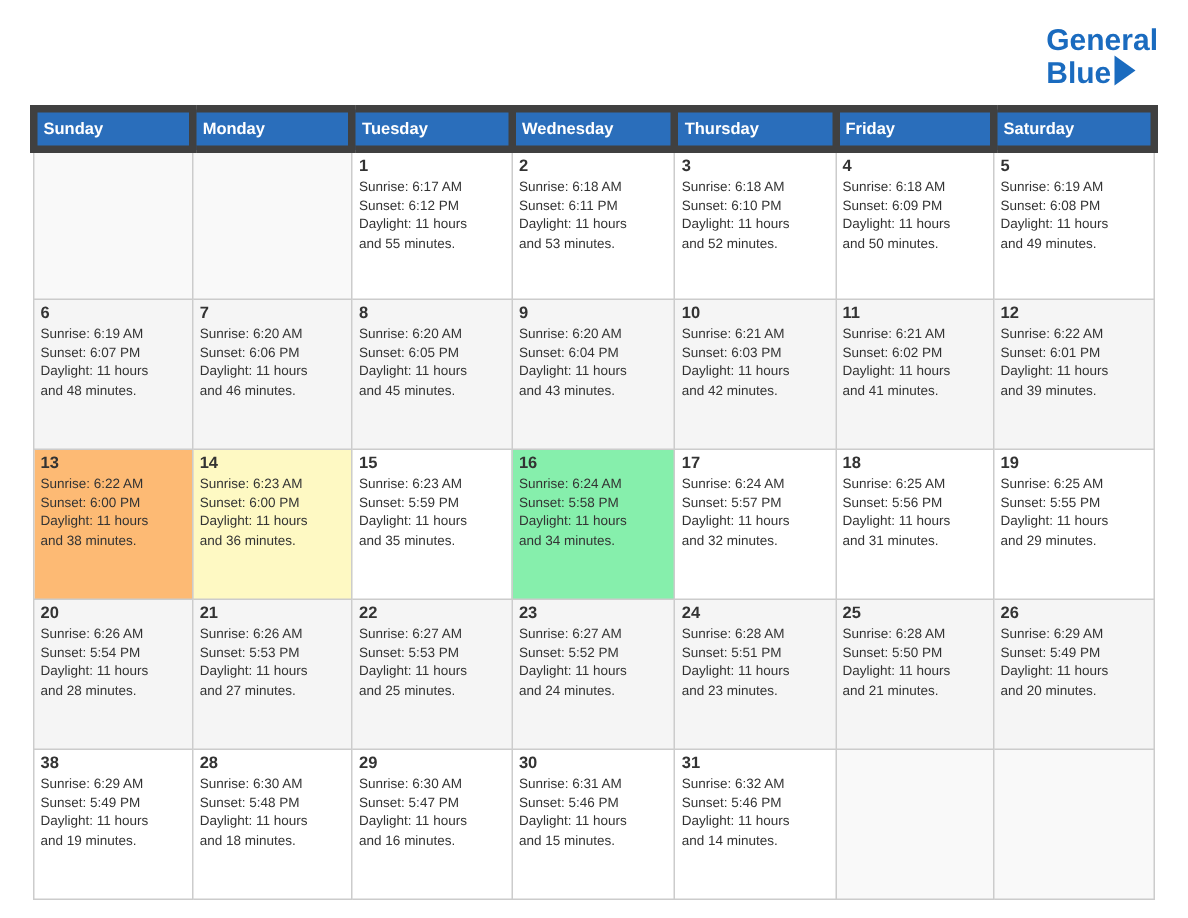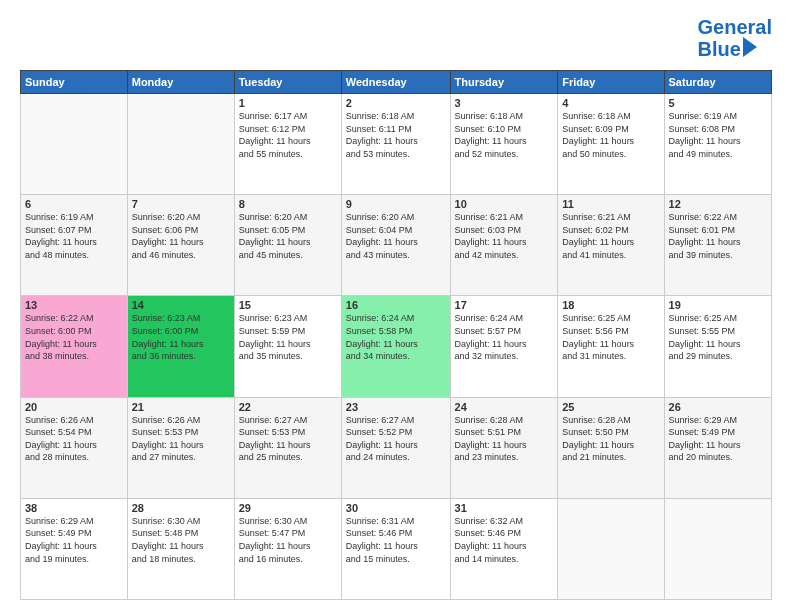--- a/index.html
+++ b/index.html
@@ -63,21 +63,21 @@
       width: 100%;
       font-size: 10px;
     }
     .calendar th {
       background: #2a6ebb;
       color: white;
       padding: 5px 4px;
       text-align: left;
       font-size: 11px;
       font-weight: bold;
-      border: 1px solid #404040;
+      border: 5px solid #404040;
     }
     .calendar td {
       border: 1px solid #ccc;
       vertical-align: top;
       padding: 3px 4px;
       width: 113px;
       height: 80px;
       background: #fff;
     }
     .calendar tr:nth-child(even) td {
@@ -221,28 +221,28 @@
           </td>
           <td style="background: rgb(245, 245, 245);">
             <span class="day-num">12</span>
             <div class="day-info" style="white-space: pre-line;">Sunrise: 6:22 AM
 Sunset: 6:01 PM
 Daylight: 11 hours
 and 39 minutes.</div>
           </td>
         </tr>
         <tr>
-          <td style="background: #f9a8d4;">
+          <td style="background: #fdba74;">
             <span class="day-num">13</span>
             <div class="day-info" style="white-space: pre-line;">Sunrise: 6:22 AM
 Sunset: 6:00 PM
 Daylight: 11 hours
 and 38 minutes.</div>
           </td>
-          <td style="background: #22c55e;">
+          <td style="background: #fef9c3;">
             <span class="day-num">14</span>
             <div class="day-info" style="white-space: pre-line;">Sunrise: 6:23 AM
 Sunset: 6:00 PM
 Daylight: 11 hours
 and 36 minutes.</div>
           </td>
           <td style="background: rgb(255, 255, 255);">
             <span class="day-num">15</span>
             <div class="day-info" style="white-space: pre-line;">Sunrise: 6:23 AM
 Sunset: 5:59 PM

